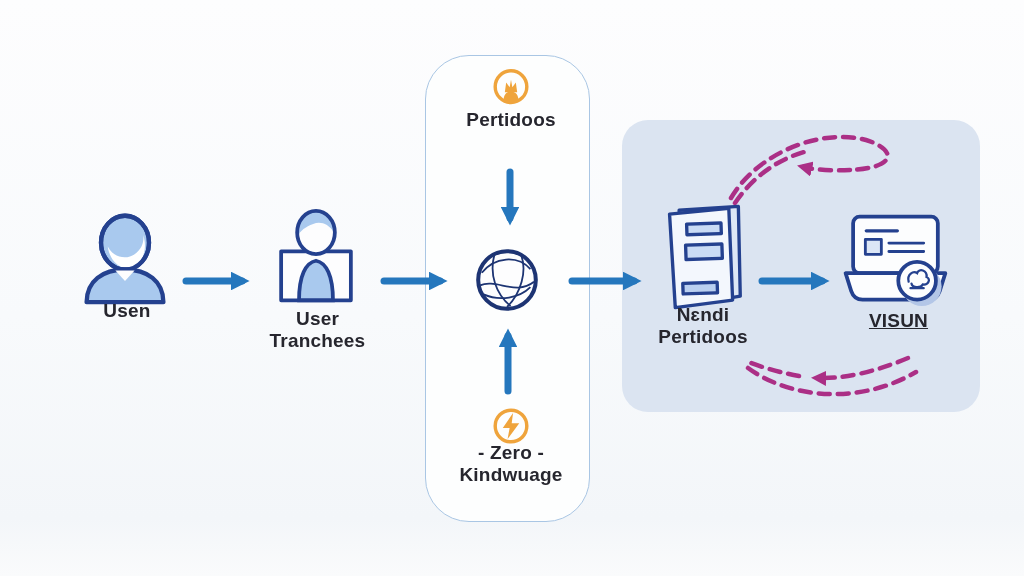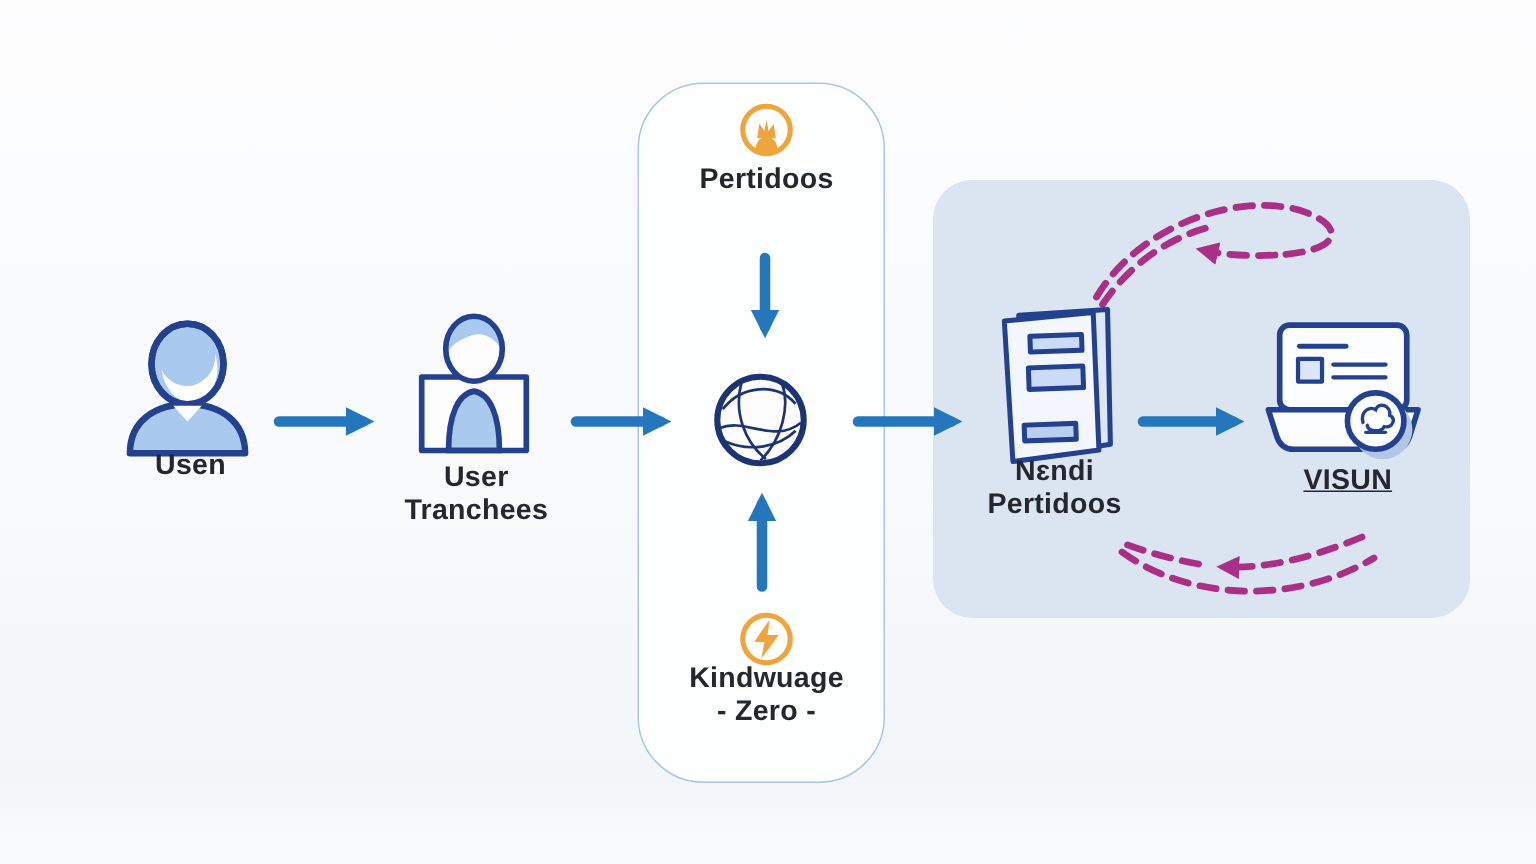--- a/index.html
+++ b/index.html
@@ -154,22 +154,22 @@
   <div class="label" style="left:235px;top:308px;width:165px;">
     <div>User</div>
     <div>Tranchees</div>
   </div>
 
   <div class="label" style="left:428px;top:109px;width:166px;">
     <div>Pertidoos</div>
   </div>
 
   <div class="label" style="left:428px;top:442px;width:166px;">
+    <div>- Zero -</div>
     <div>Kindwuage</div>
-    <div>- Zero -</div>
   </div>
 
   <div class="label" style="left:620px;top:304px;width:166px;">
     <div>Nɛndi</div>
     <div>Pertidoos</div>
   </div>
 
   <div class="label" style="left:806px;top:310px;width:185px;text-decoration:underline;">
     <div>VISUN</div>
   </div>

